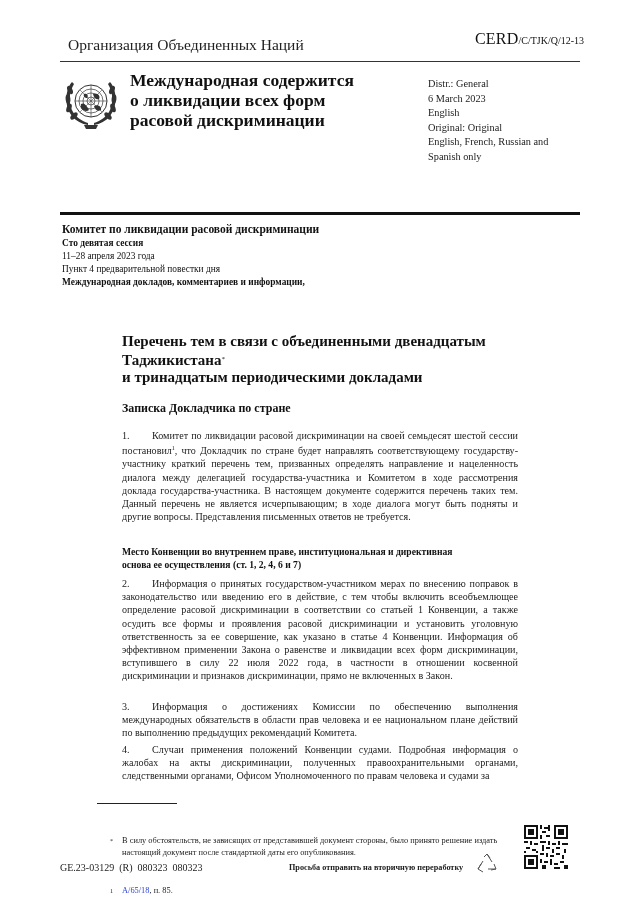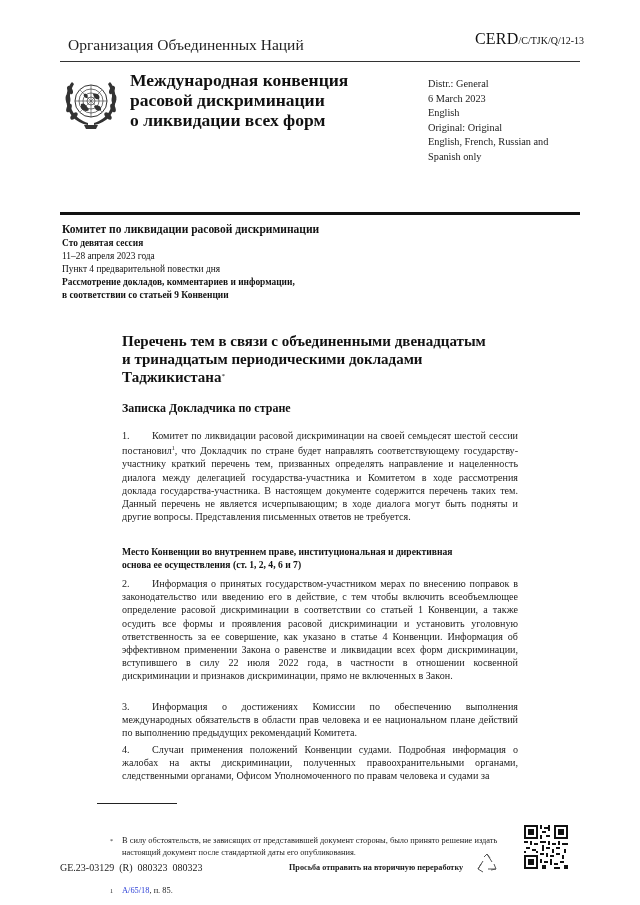--- a/index.html
+++ b/index.html
@@ -97,49 +97,48 @@
     <circle cx="29" cy="33" r="4" fill="none" stroke="#333" stroke-width="0.7"></circle>
     <line x1="13" y1="33" x2="45" y2="33" stroke="#333" stroke-width="0.6"></line>
     <line x1="29" y1="17" x2="29" y2="49" stroke="#333" stroke-width="0.6"></line>
     <line x1="18" y1="22" x2="40" y2="44" stroke="#333" stroke-width="0.5"></line>
     <line x1="40" y1="22" x2="18" y2="44" stroke="#333" stroke-width="0.5"></line>
     <path d="M19 36 C22 34 25 38 27 42 C25 44 21 43 19 40 Z M31 26 C35 24 39 28 37 31 C34 32 32 30 31 26 Z M32 38 C36 36 40 39 39 42 C36 44 33 42 32 38 Z M22 26 C25 25 27 28 25 30 C23 30 21 28 22 26 Z" fill="#333"></path>
   </svg>
 </div>
 
 <div class="abs conv-title">
-  <div>Международная конвенция</div>
+  <div>Международная содержится</div>
+  <div>о ликвидации всех форм</div>
   <div>расовой дискриминации</div>
-  <div>о ликвидации всех форм</div>
 </div>
 
 <div class="abs distr">
   <div>Distr.: General</div>
   <div>6 March 2023</div>
   <div>English</div>
   <div>Original: Original</div>
   <div>English, French, Russian and</div>
   <div>Spanish only</div>
 </div>
 
 <div class="abs thick-rule"></div>
 
 <div class="abs committee">
   <div class="c-title">Комитет по ликвидации расовой дискриминации</div>
   <div class="line bold">Сто девятая сессия</div>
   <div class="line">11–28 апреля 2023 года</div>
   <div class="line">Пункт 4 предварительной повестки дня</div>
-  <div class="line bold">Рассмотрение докладов, комментариев и информации,</div>
-  <div class="line bold">в соответствии со статьей 9 Конвенции</div>
+  <div class="line bold">Международная докладов, комментариев и информации,</div>
 </div>
 
 <div class="abs doc-title">
   <div>Перечень тем в связи с объединенными двенадцатым</div>
+  <div><span>Таджикистана</span><sup>*</sup></div>
   <div>и тринадцатым периодическими докладами</div>
-  <div><span>Таджикистана</span><sup>*</sup></div>
 </div>
 
 <div class="abs subtitle">Записка Докладчика по стране</div>
 
 <div class="abs para" style="top:429px;">
   <span class="num">1.</span><span>Комитет по ликвидации расовой дискриминации на своей семьдесят шестой сессии постановил</span><sup>1</sup><span>, что Докладчик по стране будет направлять соответствующему государству-участнику краткий перечень тем, призванных определять направление и нацеленность диалога между делегацией государства-участника и Комитетом в ходе рассмотрения доклада государства-участника. В настоящем документе содержится перечень таких тем. Данный перечень не является исчерпывающим; в ходе диалога могут быть подняты и другие вопросы. Представления письменных ответов не требуется.</span>
 </div>
 
 <div class="abs section-head">
   <div>Место Конвенции во внутреннем праве, институциональная и директивная</div>

